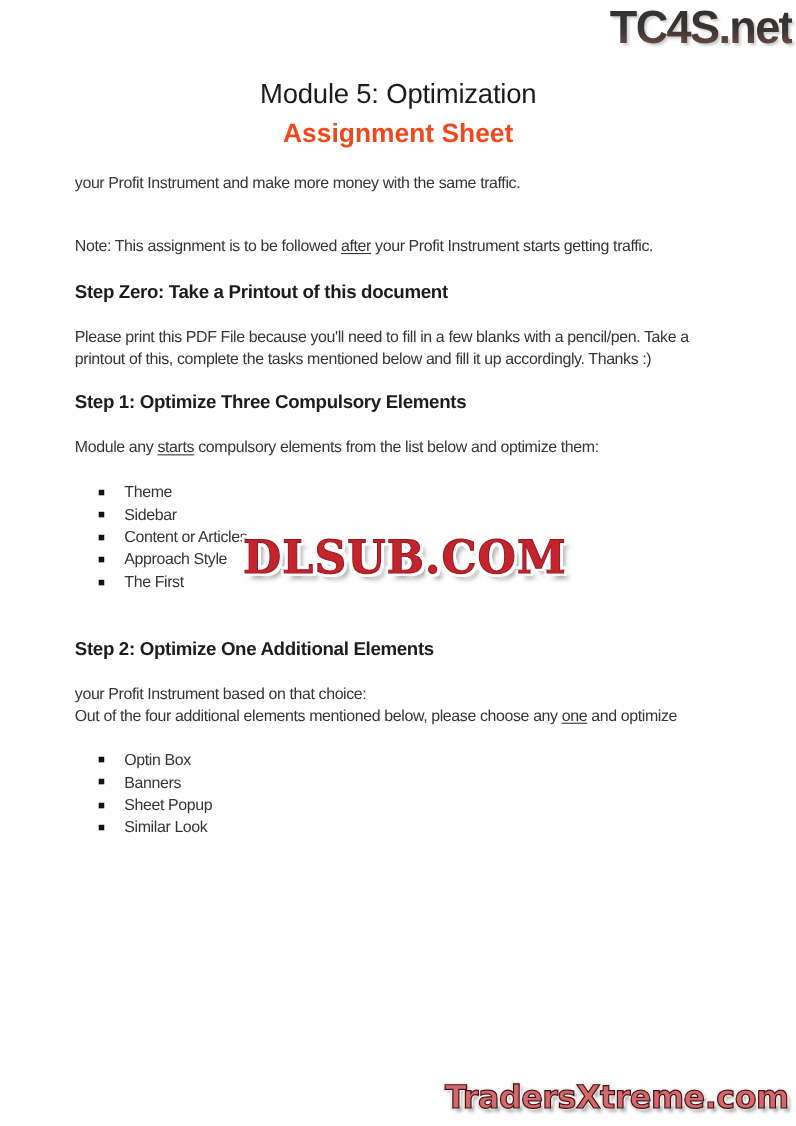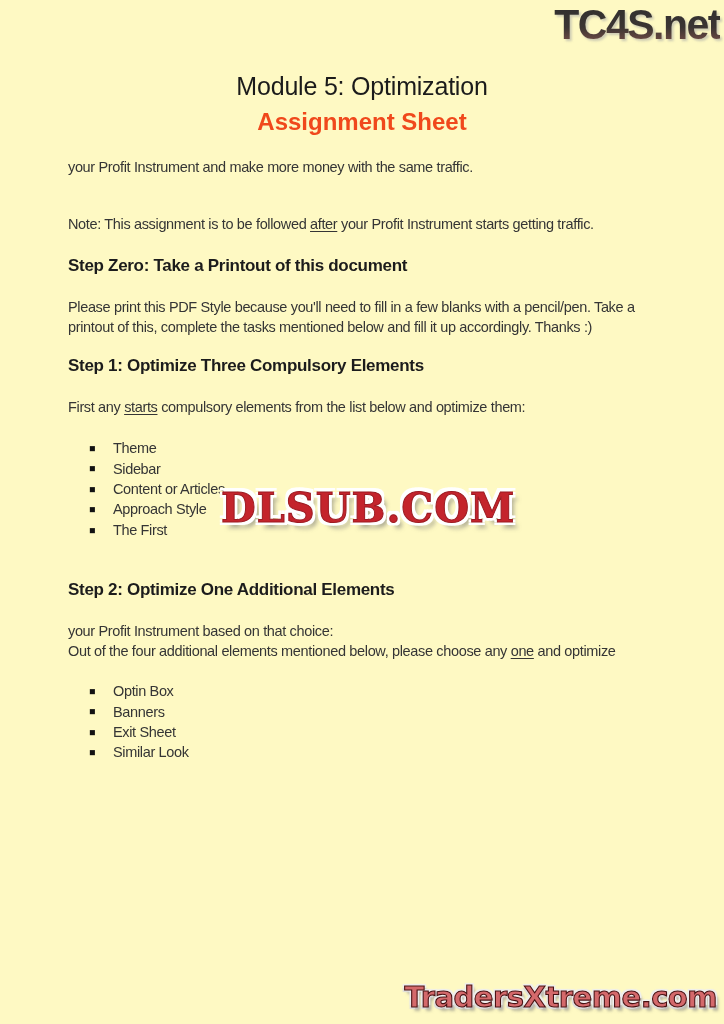--- a/index.html
+++ b/index.html
@@ -1,18 +1,18 @@
 <!DOCTYPE html>
 <html><head>
 <meta charset="utf-8">
 <style>
   html,body { margin:0; padding:0; background:#888; }
   .page {
     position:relative; width:724px; height:1024px; margin:0 auto;
-    background:#fef9c3; overflow:hidden;
+    background:#ffffff; overflow:hidden;
     font-family:"Liberation Sans", sans-serif; color:#353535;
   }
   .abs { position:absolute; }
   .doc-text { font-size:14.5px; letter-spacing:-0.35px; line-height:19.8px; white-space:nowrap; color:#353535; }
   .doc-line { white-space:nowrap; }
   .heading { font-weight:bold; font-size:17px; color:#1c1c1c; letter-spacing:-0.3px; white-space:nowrap; }
   .u { text-decoration:underline; text-underline-offset:2px; }
 
   .title {
     top:70px; left:0; width:100%; text-align:center;
@@ -75,28 +75,28 @@
     <div class="doc-line">your Profit Instrument and make more money with the same traffic.</div>
   </div>
 
   <div class="abs doc-text" style="left:68px; top:215px;">
     <span>Note: This assignment is to be followed </span><span class="u">after</span><span> your Profit Instrument starts getting traffic.</span>
   </div>
 
   <div class="abs heading" style="left:68px; top:256px;">Step Zero: Take a Printout of this document</div>
 
   <div class="abs doc-text" style="left:68px; top:298px;">
-    <div class="doc-line">Please print this PDF Style because you'll need to fill in a few blanks with a pencil/pen. Take a</div>
+    <div class="doc-line">Please print this PDF File because you'll need to fill in a few blanks with a pencil/pen. Take a</div>
     <div class="doc-line">printout of this, complete the tasks mentioned below and fill it up accordingly. Thanks :)</div>
   </div>
 
   <div class="abs heading" style="left:68px; top:356px;">Step 1: Optimize Three Compulsory Elements</div>
 
   <div class="abs doc-text" style="left:68px; top:398px;">
-    <span>First any </span><span class="u">starts</span><span> compulsory elements from the list below and optimize them:</span>
+    <span>Module any </span><span class="u">starts</span><span> compulsory elements from the list below and optimize them:</span>
   </div>
 
   <ul class="abs bullet-list" style="top:438px;">
     <li>
       <span class="bullet-glyph">■</span>
       <span>Theme</span>
     </li>
     <li>
       <span class="bullet-glyph">■</span>
       <span>Sidebar</span>
@@ -130,21 +130,21 @@
     <li>
       <span class="bullet-glyph">■</span>
       <span>Optin Box</span>
     </li>
     <li>
       <span class="bullet-glyph">■</span>
       <span>Banners</span>
     </li>
     <li>
       <span class="bullet-glyph">■</span>
-      <span>Exit Sheet</span>
+      <span>Sheet Popup</span>
     </li>
     <li>
       <span class="bullet-glyph">■</span>
       <span>Similar Look</span>
     </li>
   </ul>
 
   <div class="abs traders">TradersXtreme.com</div>
 
 </div>

